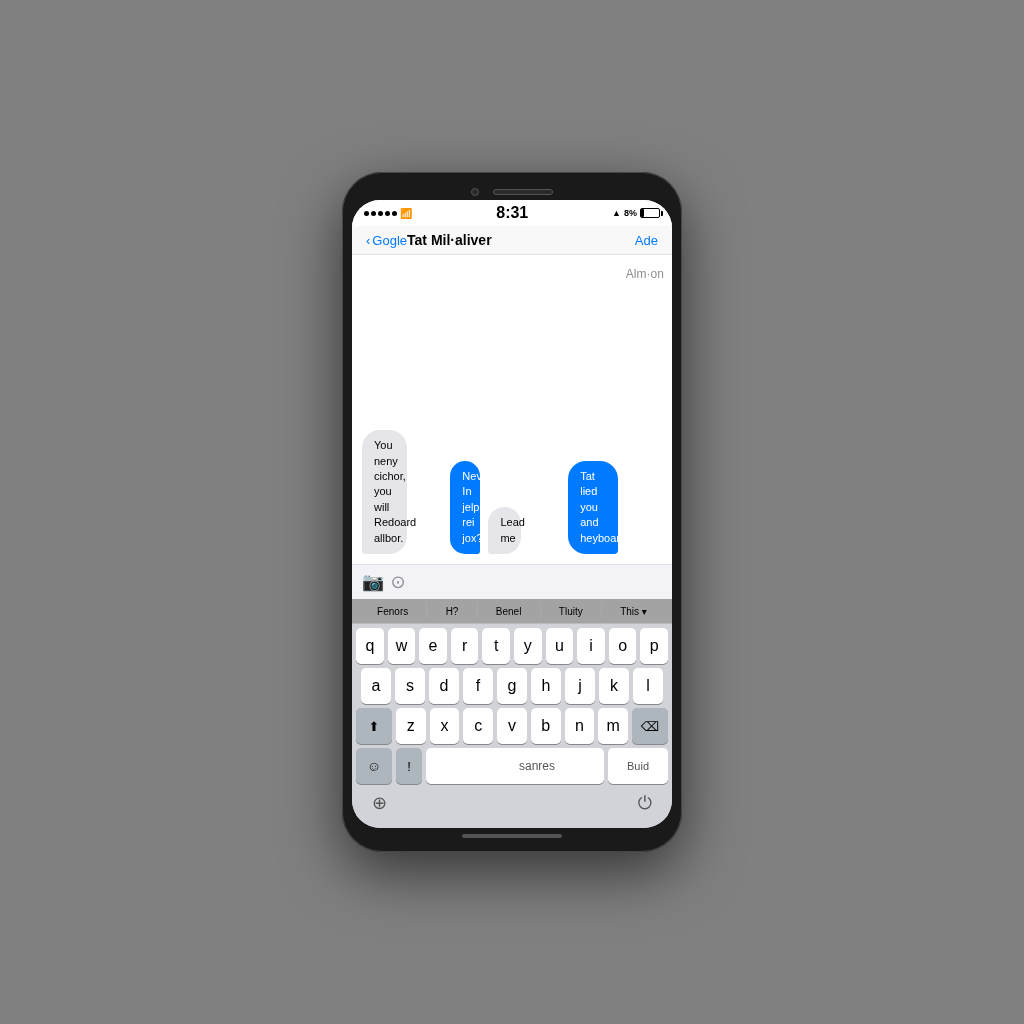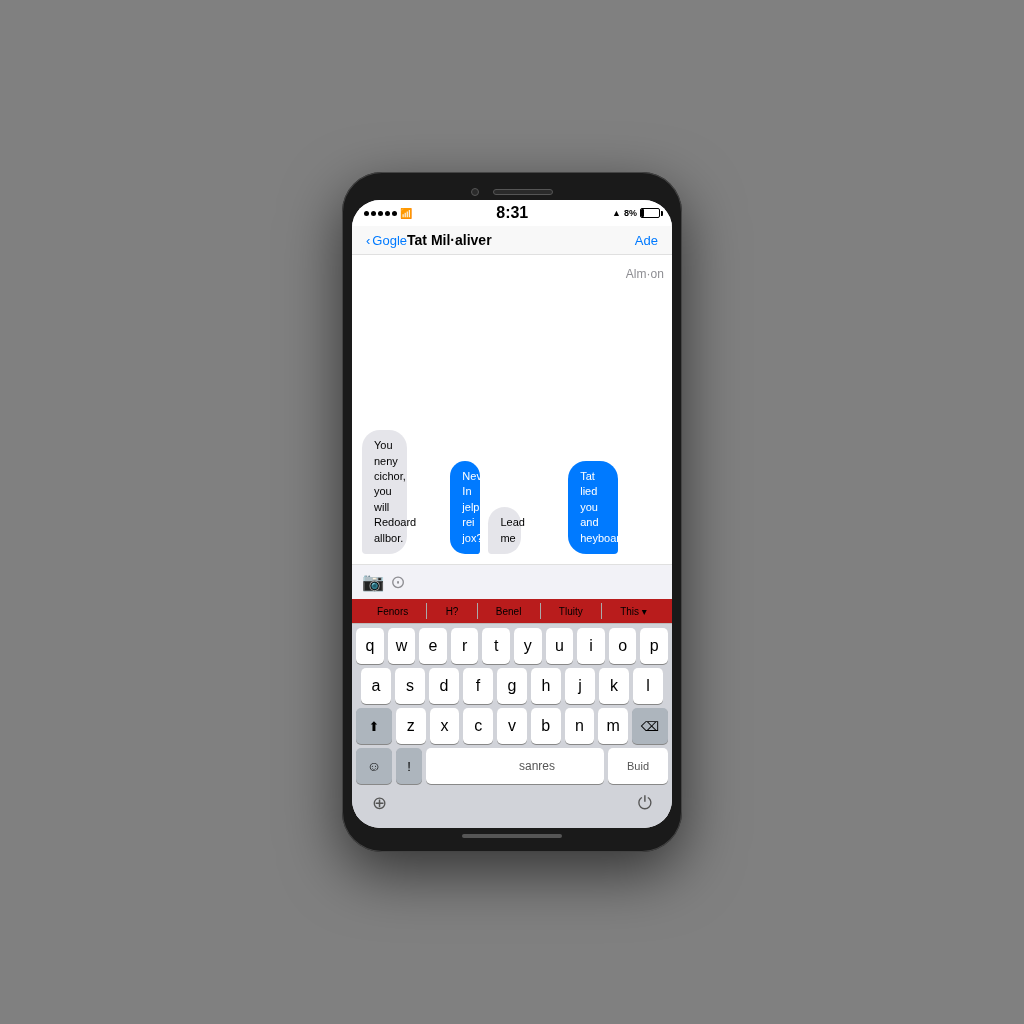--- a/index.html
+++ b/index.html
@@ -168,21 +168,21 @@
       position: relative;
       display: flex;
       align-items: center;
       justify-content: space-between;
     }
     .input-field-text { font-size: 10px; color: #aaa; }
     .mic-icon { color: #007aff; font-size: 14px; }
 
     
     .autocomplete-bar {
-      background: #b91c1c;
+      background: #a3a3a3;
       display: flex;
       justify-content: space-around;
       align-items: center;
       padding: 4px 12px;
       border-bottom: 1px solid #bbb;
     }
     .autocomplete-item {
       font-size: 10px;
       color: #000;
       padding: 2px 8px;

